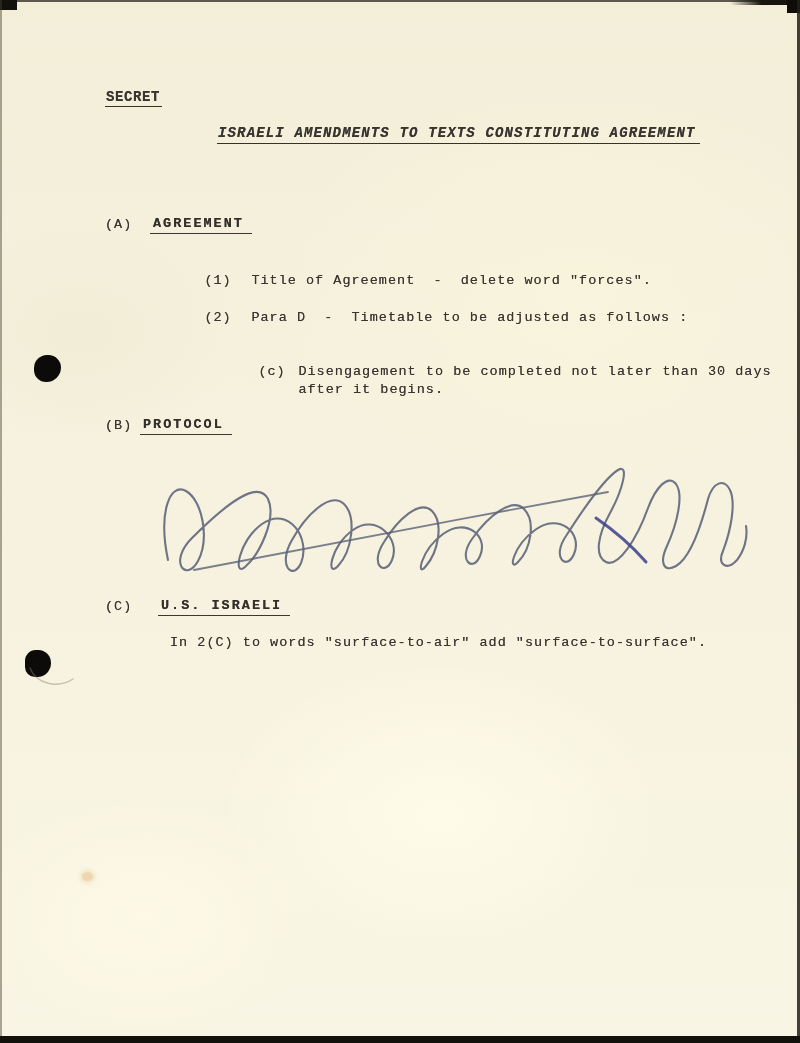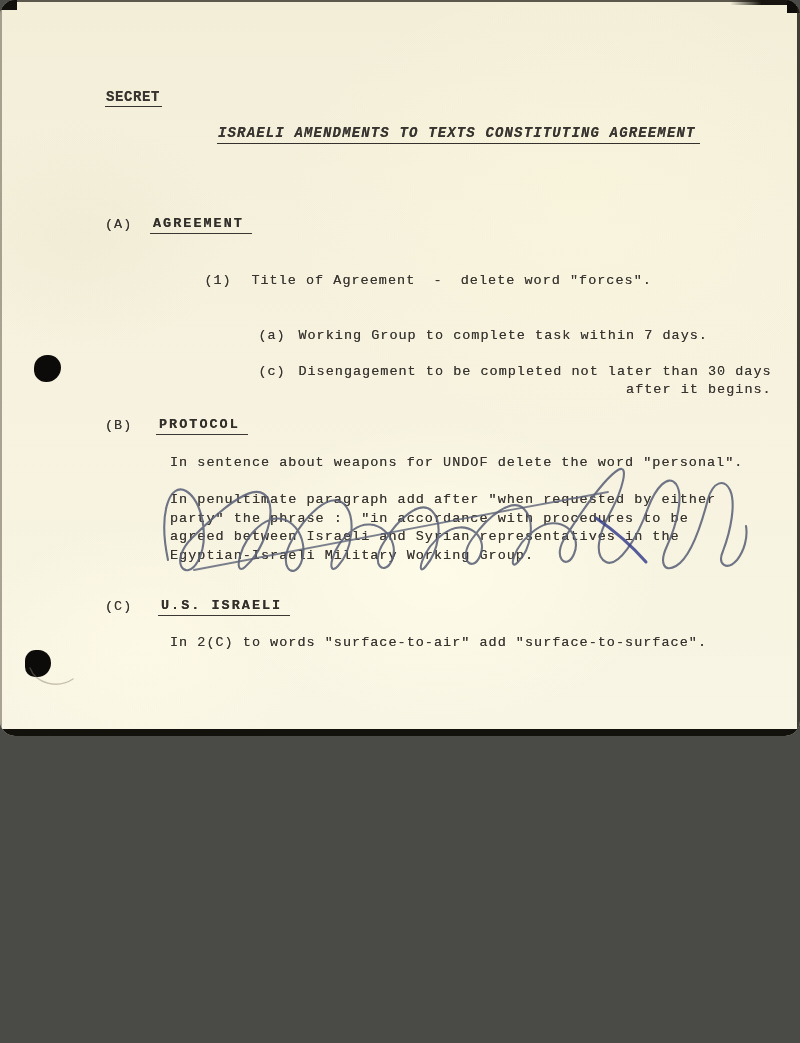--- a/index.html
+++ b/index.html
@@ -1,39 +1,38 @@
 <!DOCTYPE html>
 <html><head>
 <meta charset="utf-8">
 <style>
   html,body{margin:0;padding:0;background:#4a4a46;}
   #scan{
     position:relative;
-    width:800px;height:736px;
+    width:800px;height:1043px;
     overflow:hidden;
     font-family:"Liberation Mono","DejaVu Sans Mono",monospace;
     color:#383430;
     background-color:#f5f1dd;
     background-image:
       radial-gradient(ellipse 320px 220px at 55% 78%, rgba(255,253,234,0.85), transparent 70%),
       radial-gradient(ellipse 260px 180px at 18% 88%, rgba(255,252,232,0.6), transparent 70%),
       radial-gradient(ellipse 420px 320px at 72% 28%, rgba(252,247,220,0.55), transparent 72%),
       radial-gradient(ellipse 220px 160px at 10% 32%, rgba(238,232,206,0.5), transparent 70%),
       linear-gradient(180deg,#f2eed8 0%,#f5f1dd 35%,#f9f5e4 100%);
-    border-radius: 15px;
   }
   .abs{position:absolute;}
   .body-txt{
     font-size:13.5px;line-height:18.5px;letter-spacing:1px;
     white-space:pre;text-shadow:0 0 0.5px rgba(56,52,48,0.7);
   }
   .num{display:inline-block;vertical-align:top;}
   .num-w47{width:47px;}
   .num-w40{width:40px;}
-  .txt{display:inline-block;vertical-align:top;white-space:pre;text-align:right;}
+  .txt{display:inline-block;vertical-align:top;white-space:pre;}
   .uline{border-bottom:1.6px solid #3b3732;padding:0 8px 2px 3px;text-align:center;}
   .heading{
     font-size:13.5px;font-weight:bold;letter-spacing:2px;
     color:#322e2a;text-shadow:0 0 0.5px rgba(50,46,42,0.8);
   }
   .secret{
     font-size:14px;font-weight:bold;letter-spacing:0.6px;
     border-bottom:1.8px solid #35312c;padding:0 2px 1px 1px;
     text-shadow:0 0 0.5px rgba(50,46,42,0.8);
   }
@@ -71,39 +70,34 @@
 
   <div class="abs body-txt" style="left:105px;top:216px">(A)</div>
   <div class="abs" style="left:150px;top:214px">
     <span class="heading uline">AGREEMENT</span>
   </div>
 
   <div class="abs body-txt" style="left:168px;top:253px">
     <span class="num num-w47">(1)</span><span class="txt">Title of Agreement  -  delete word "forces".</span>
   </div>
 
+  <div class="abs body-txt" style="left:168px;top:290px">
+    <span class="num num-w47">(2)</span><span class="txt">Para D  -  Timetable to be adjusted as follows :</span>
+  </div>
 
-  <div class="abs body-txt" style="left:222px;top:308px">
-    <span class="num num-w40">(a)</span><span class="txt">Working Group to complete task within 7 days.</span>
-  </div>
   <div class="abs body-txt" style="left:222px;top:344px">
     <span class="num num-w40">(c)</span><span class="txt">Disengagement to be completed not later than 30 days
 after it begins.</span>
   </div>
 
   <div class="abs body-txt" style="left:105px;top:417px">(B)</div>
-  <div class="abs" style="left:156px;top:415px">
+  <div class="abs" style="left:140px;top:415px">
     <span class="heading uline">PROTOCOL</span>
   </div>
 
-  <div class="abs body-txt" style="left:170px;top:454px">In sentence about weapons for UNDOF delete the word "personal".</div>
-  <div class="abs body-txt" style="left:170px;top:491px">In penultimate paragraph add after "when requested by either
-party" the phrase :  "in accordance with procedures to be
-agreed between Israeli and Syrian representatives in the
-Egyptian-Israeli Military Working Group.</div>
 
   <div class="abs body-txt" style="left:105px;top:598px">(C)</div>
   <div class="abs" style="left:158px;top:596px">
     <span class="heading uline">U.S. ISRAELI</span>
   </div>
 
   <div class="abs body-txt" style="left:170px;top:634px">In 2(C) to words "surface-to-air" add "surface-to-surface".</div>
 
   <div class="abs hole" style="left:34px;top:355px;width:27px;height:27px"></div>
   <div class="abs hole" style="left:25px;top:650px;width:26px;height:27px;border-radius:46% 54% 58% 42%"></div>

